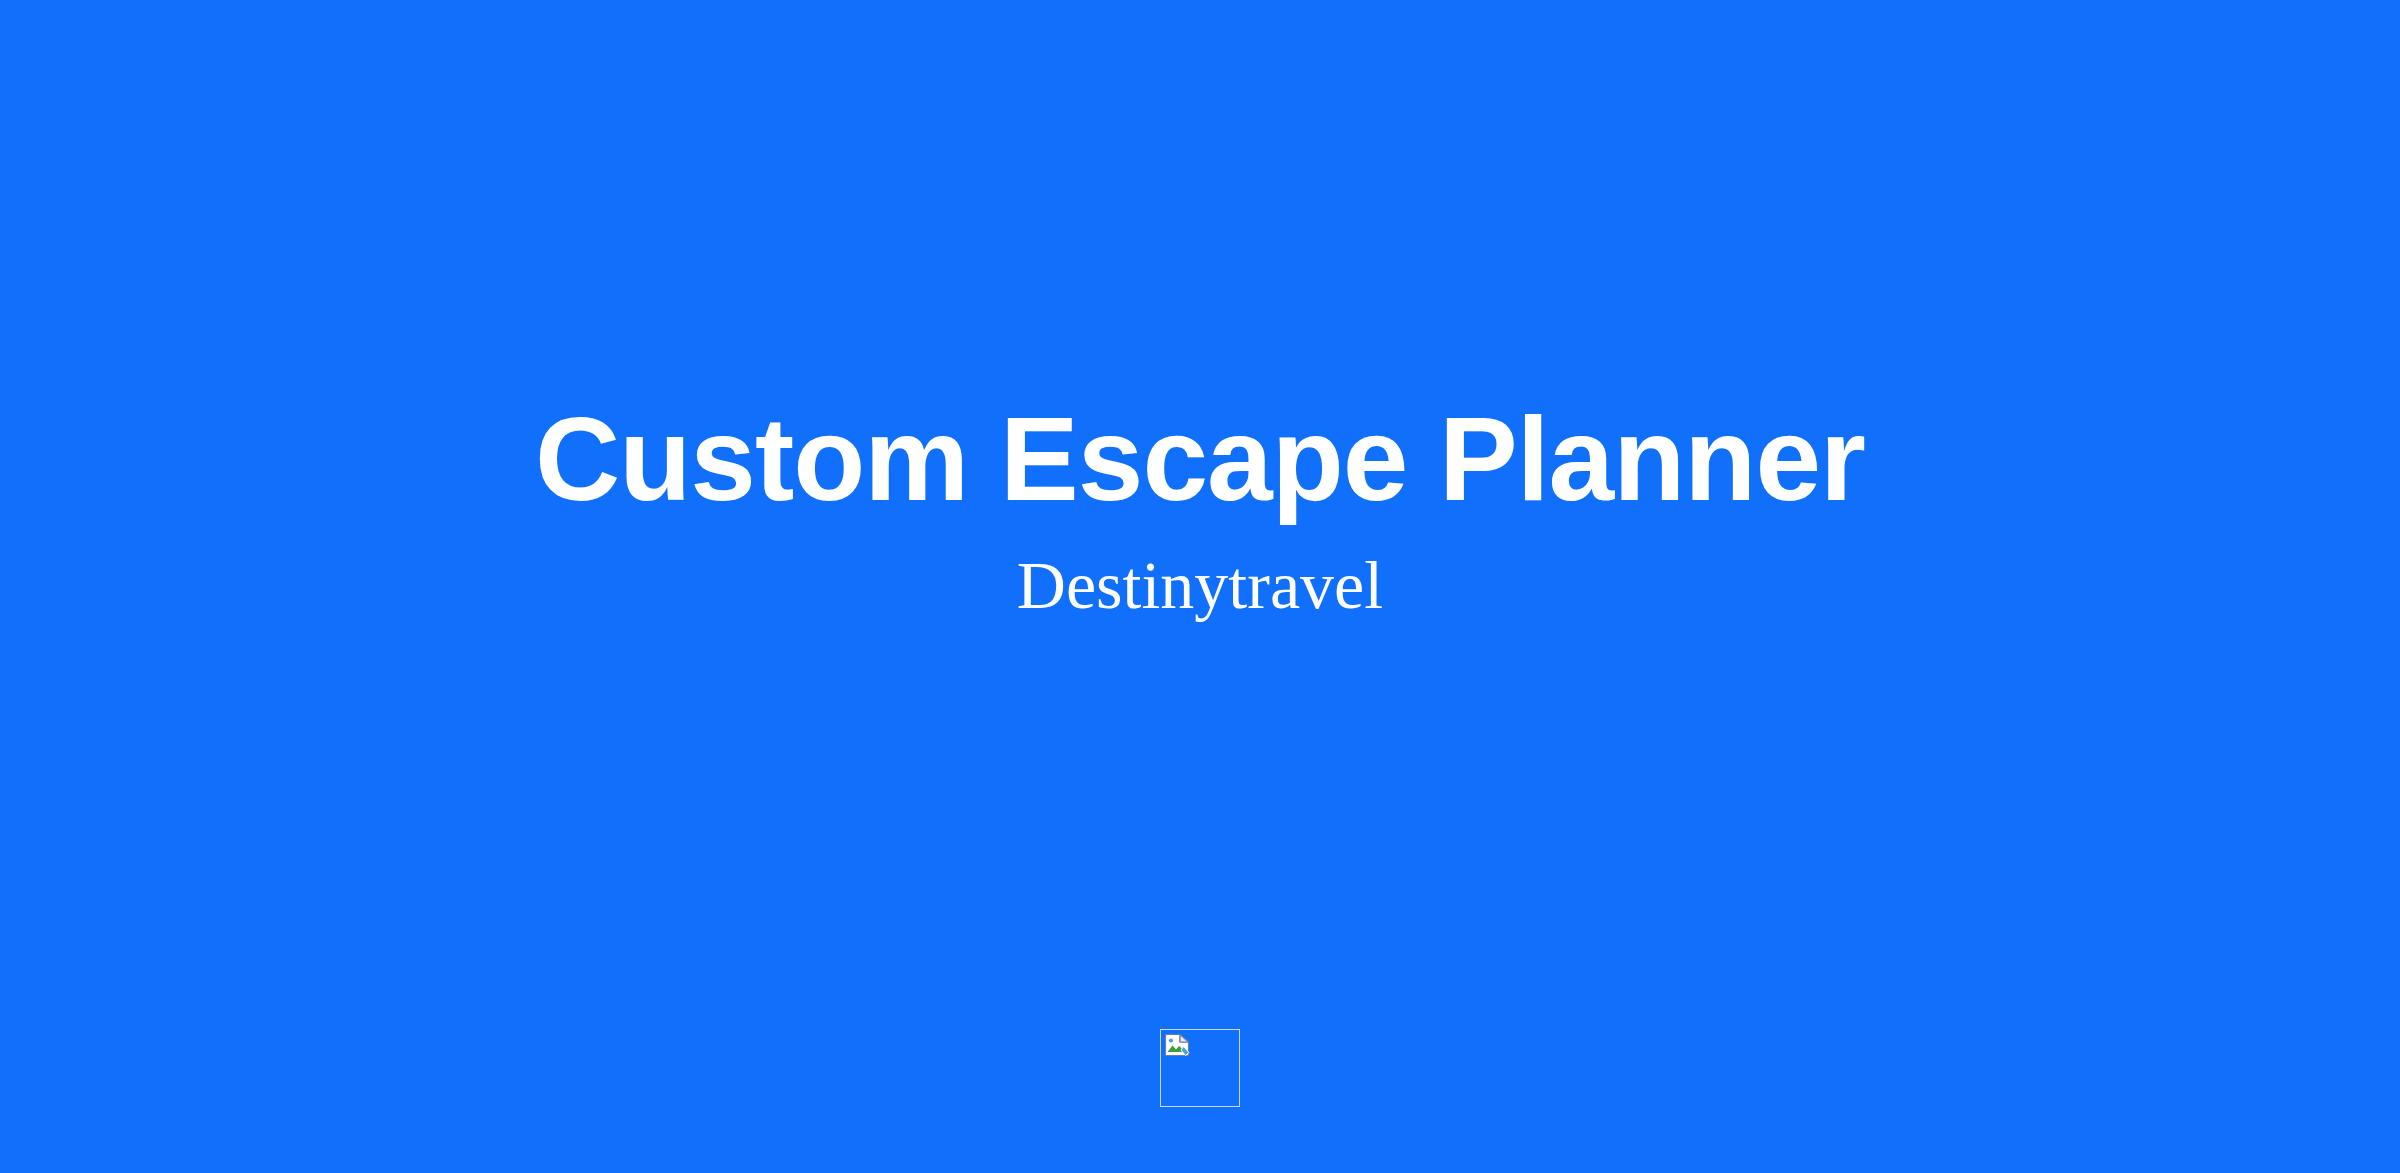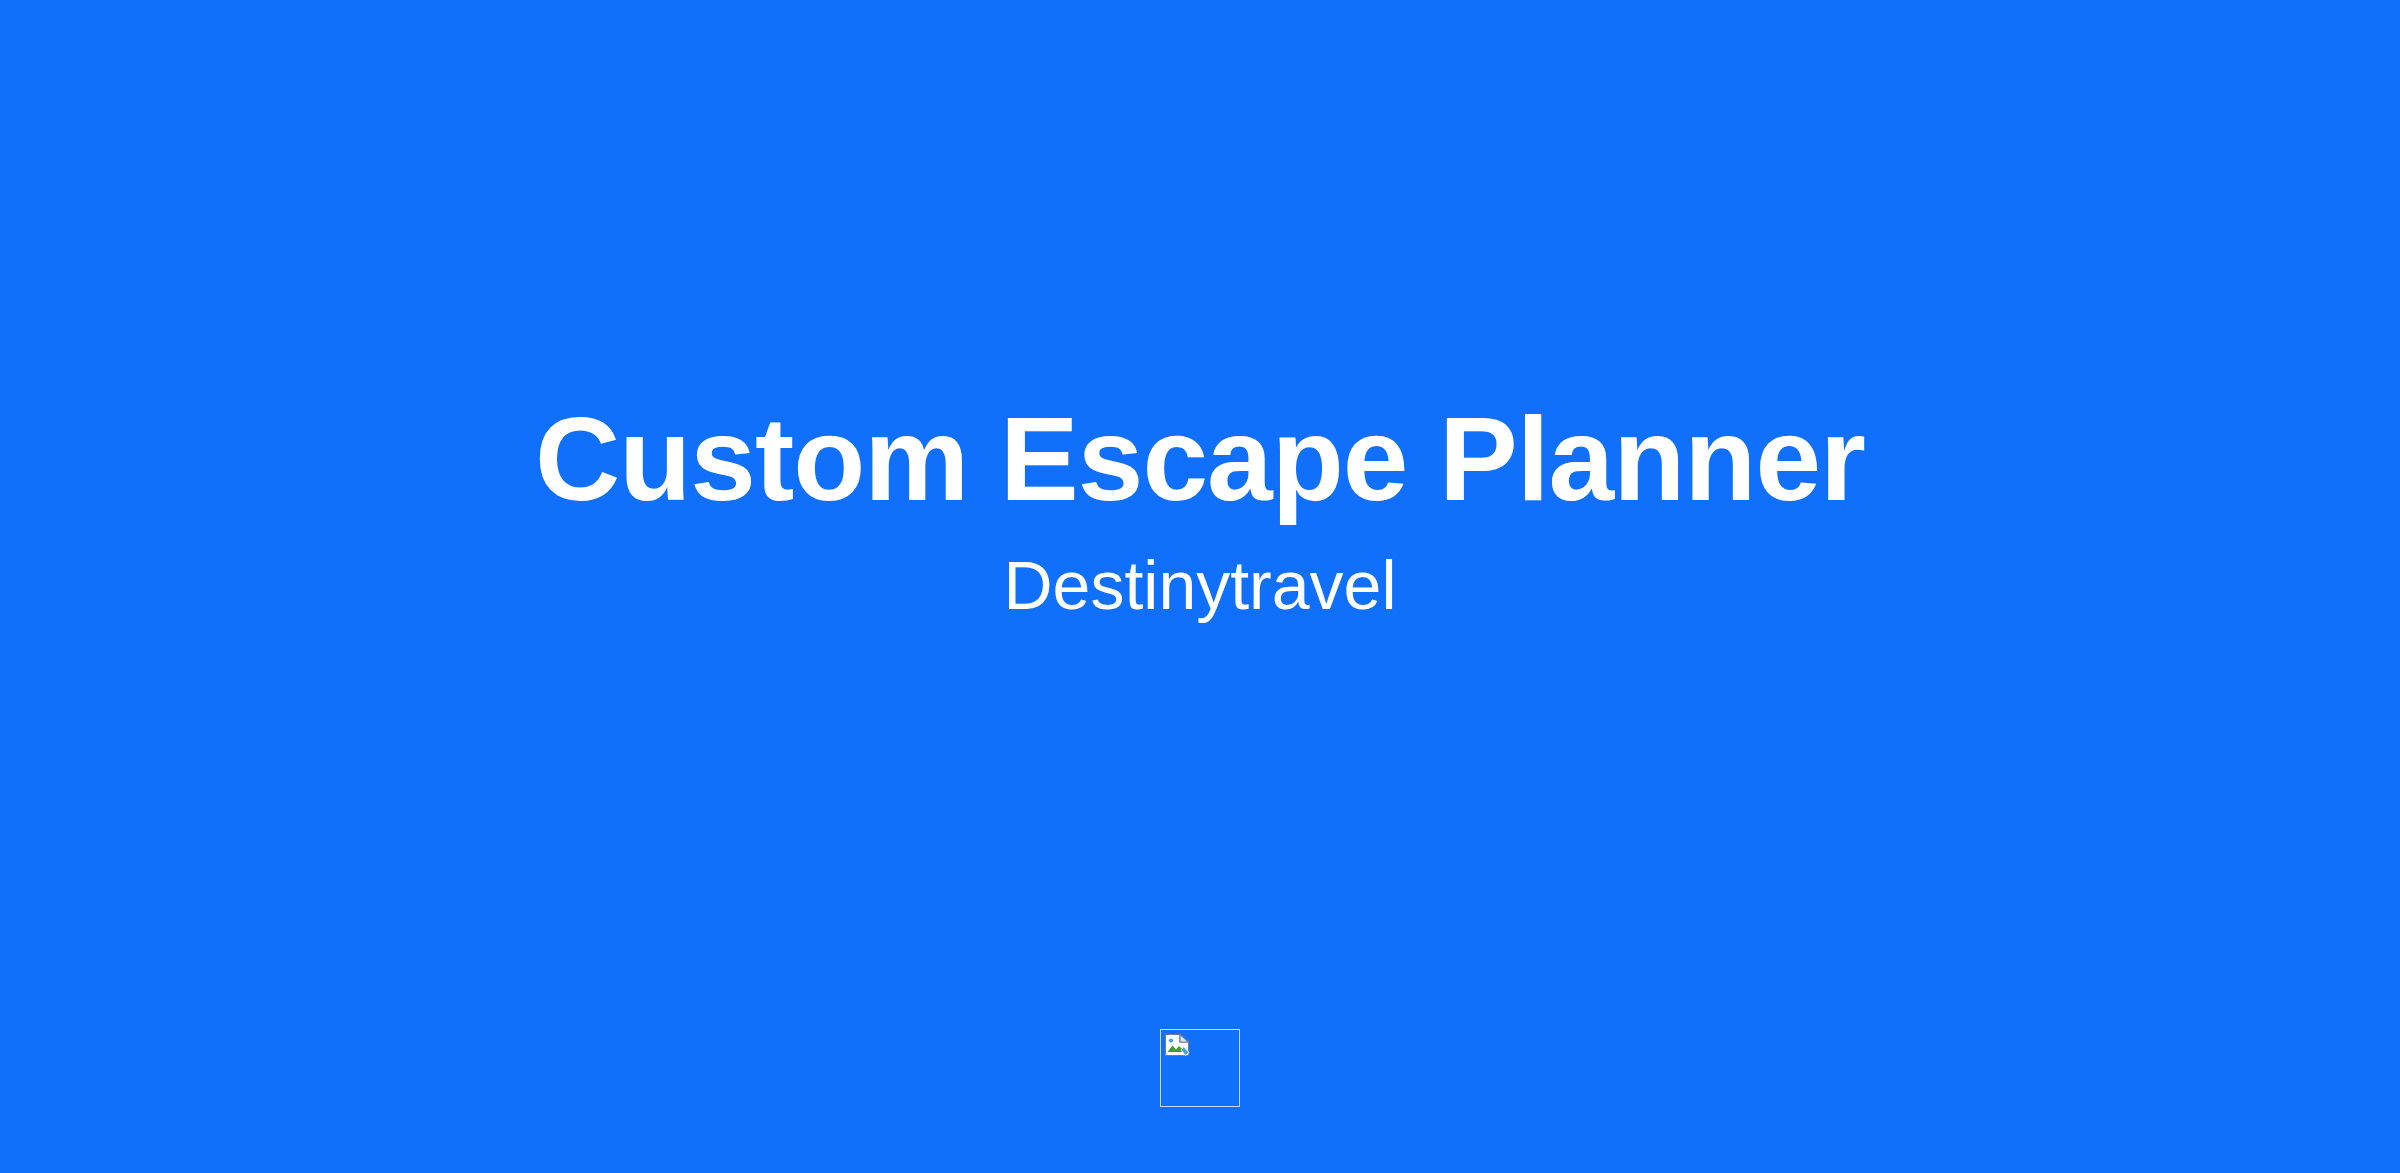--- a/index.html
+++ b/index.html
@@ -51,21 +51,21 @@
     letter-spacing: -1px;
     text-align: center;
     white-space: nowrap;
     margin-top: 398px;
   }
 
   .hero-subtitle {
     margin: 0;
     padding: 0;
     color: #ffffff;
-    font-family: Liberation Sans, sans-serif;
+    font-family: Liberation Serif, serif;
     font-weight: normal;
     font-size: 68px;
     line-height: 1.1;
     letter-spacing: 0px;
     text-align: center;
     white-space: nowrap;
     margin-top: 26px;
   }
 
   

